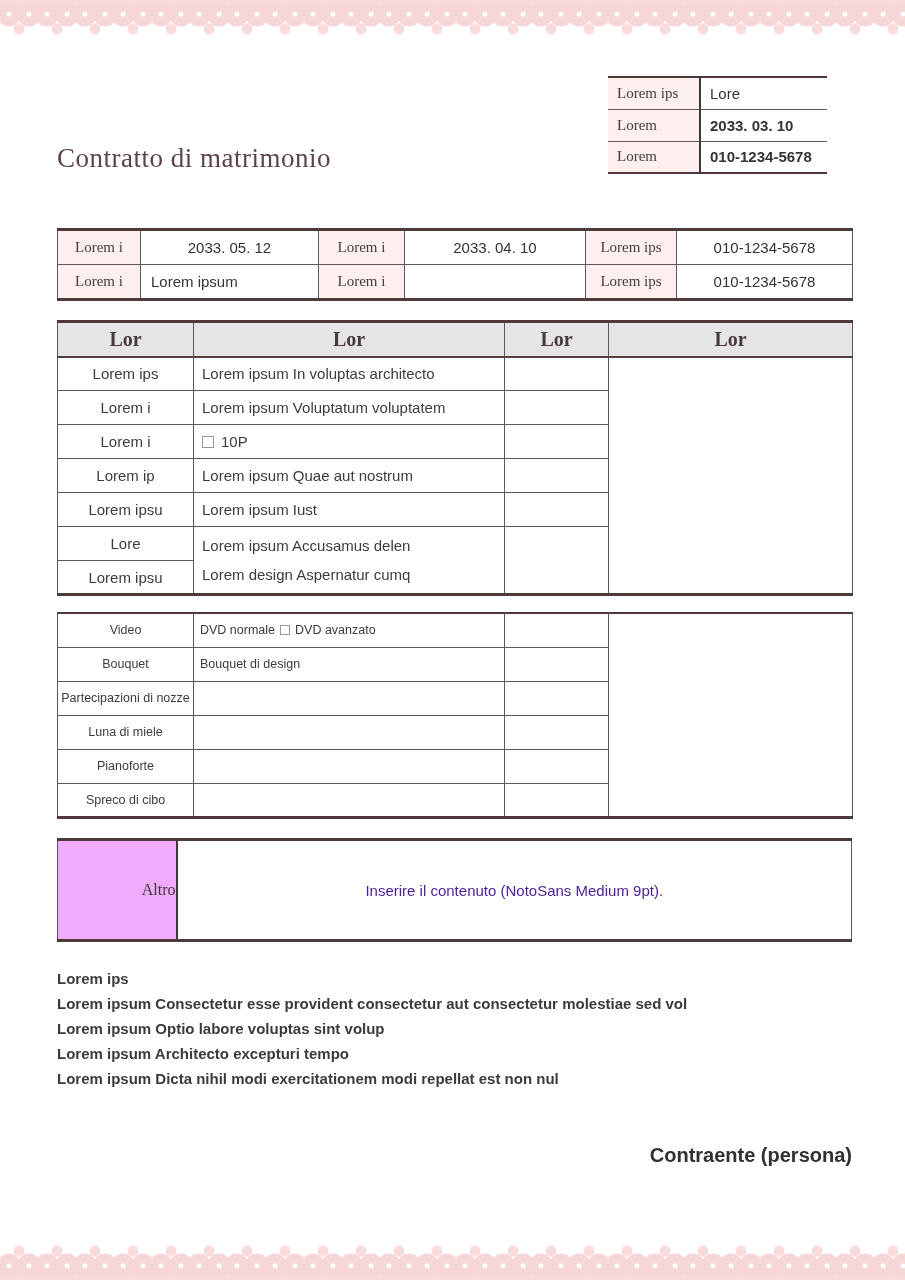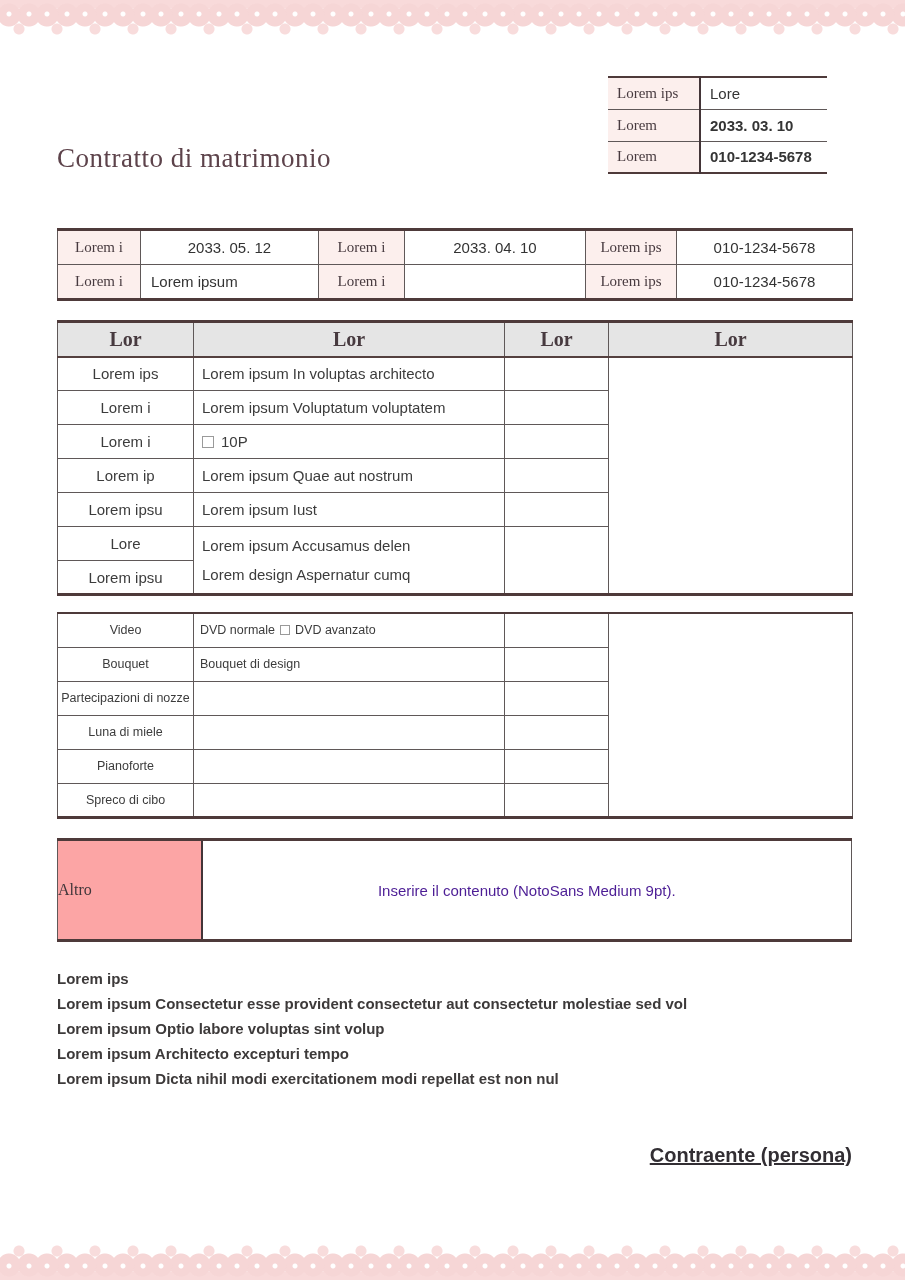--- a/index.html
+++ b/index.html
@@ -94,43 +94,43 @@
   .services-table td.sc { padding-left:6px; }
 
   
   .altro-table {
     position:absolute; left:57px; top:838px; width:795px;
     border:1px solid #5f5858;
     border-top:3px solid #4e3a3a; border-bottom:3px solid #4e3a3a;
   }
   .altro-table td { height:101px; }
   .altro-table td.al {
-    width:144px; background:#fca5a5; border-right:2px solid #433538;
-    text-align:left; font-family:"Liberation Serif", serif; font-size:16px; color:#41373b;
+    width:119px; background:#f0abfc; border-right:2px solid #433538;
+    text-align:right; font-family:"Liberation Serif", serif; font-size:16px; color:#41373b;
   }
   .altro-table td.ac { text-align:center; font-size:15px; color:#4c1d95; }
 
   
   .checkbox {
     display:inline-block; width:12px; height:12px;
     border:1.5px solid #9a9a9a; background:#fff;
     vertical-align:-1px; margin-right:7px;
   }
   .checkbox.small { width:10px; height:10px; margin:0 5px; vertical-align:-1px; }
 
   
   .notes { position:absolute; left:57px; top:966px; width:795px; }
   .notes div {
     font-size:15px; font-weight:bold; color:#3d3a3a; line-height:25px;
   }
 
   
   .signature { position:absolute; right:53px; top:1130px; text-align:right; }
   .signature .sig-line1 { font-size:20px; font-weight:bold; color:#322e33; line-height:28px; }
-  .signature .sig-line2 { font-size:20px; font-weight:bold; color:#322e33; line-height:28px; margin-top:11px;text-decoration:underline; }
+  .signature .sig-line2 { font-size:20px; font-weight:bold; color:#322e33; line-height:28px; margin-top:11px; }
 </style>
 </head>
 <body>
 
 <div class="lace lace-top"></div>
 <div class="lace lace-bottom"></div>
 
 <table class="info-table">
   <tbody>
       <tr>

